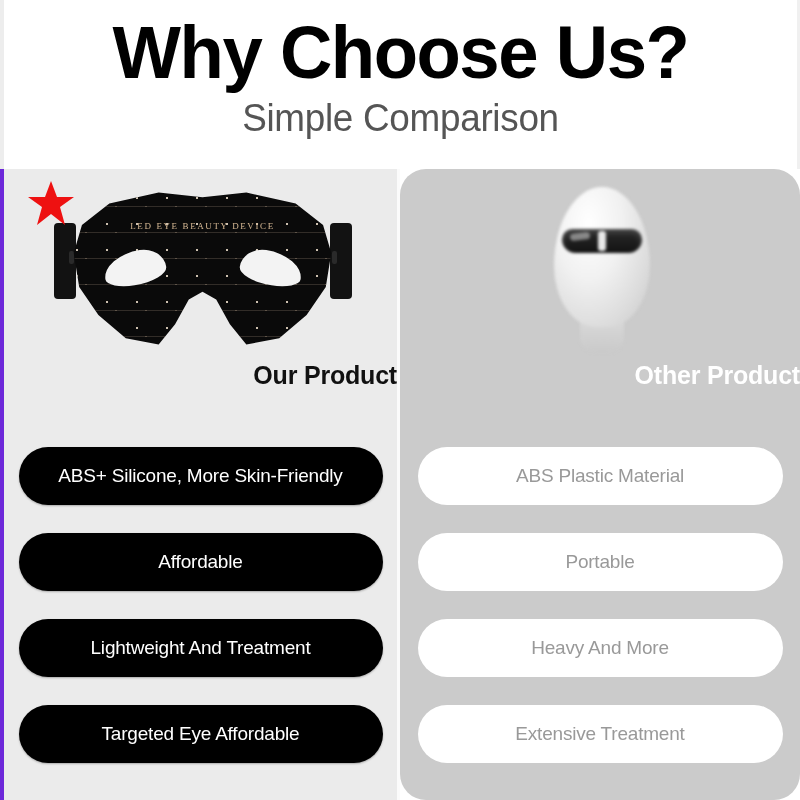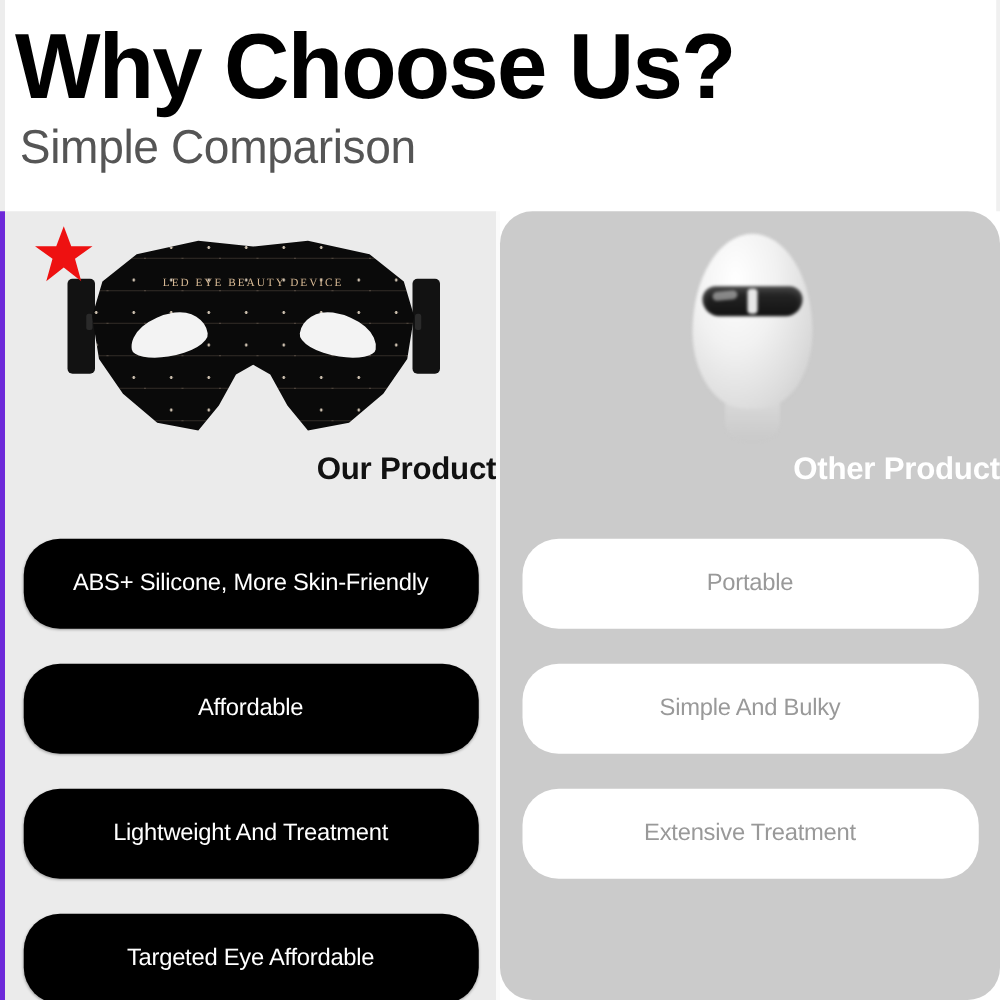--- a/index.html
+++ b/index.html
@@ -27,21 +27,21 @@
   .header {
     position: absolute;
     left: 0;
     top: 0;
     width: 800px;
     height: 169px;
     background: #ffffff;
     border-left: 4px solid #ededed;
     border-right: 3px solid #f0f0f0;
     box-sizing: border-box;
-    text-align: left;
+    text-align: center;
     overflow: hidden;
   }
   .title {
     margin: 0;
     padding: 0;
     position: absolute;
     left: 0;
     right: 0;
     top: 14px;
     font-size: 74px;
@@ -296,22 +296,22 @@
     position: absolute;
     left: 0;
     right: 0;
     top: 262px;
     padding: 0;
     margin: 0;
     list-style: none;
   }
   .pill {
     position: relative;
-    height: 72px;
-    margin: 0 auto 28px auto;
+    height: 58px;
+    margin: 16px auto 28px auto;
     border-radius: 29px;
     display: flex;
     align-items: center;
     justify-content: center;
     text-align: center;
     box-sizing: border-box;
     padding: 0 14px;
   }
   .panel-left .pill {
     width: 364px;
@@ -388,20 +388,21 @@
           <div class="head-skull"></div>
           <div class="head-shield">
             <div class="head-shield-glint"></div>
           </div>
         </div>
       </div>
 
       <div class="product-label">Other Product</div>
 
       <ul class="pill-list">
+        <li class="pill">ABS Plastic Material</li>
         <li class="pill">Portable</li>
-        <li class="pill">Simple And Bulky</li>
+        <li class="pill">Heavy And More</li>
         <li class="pill">Extensive Treatment</li>
       </ul>
     </div>
 
   </div>
 </div>
 
 </body></html>

